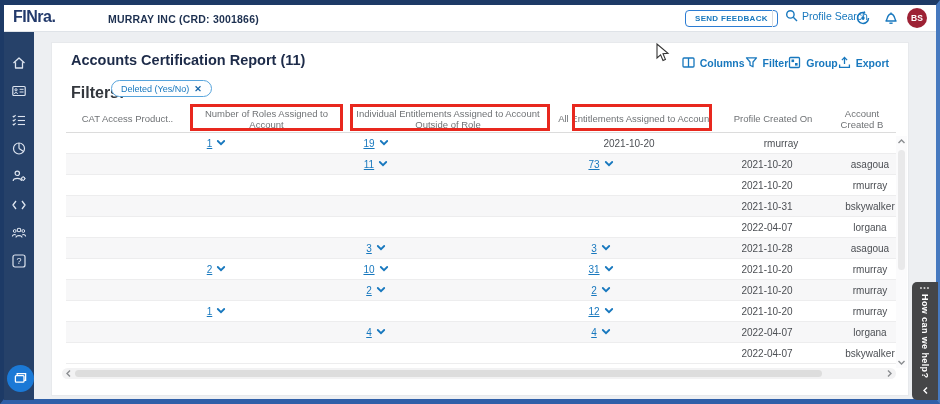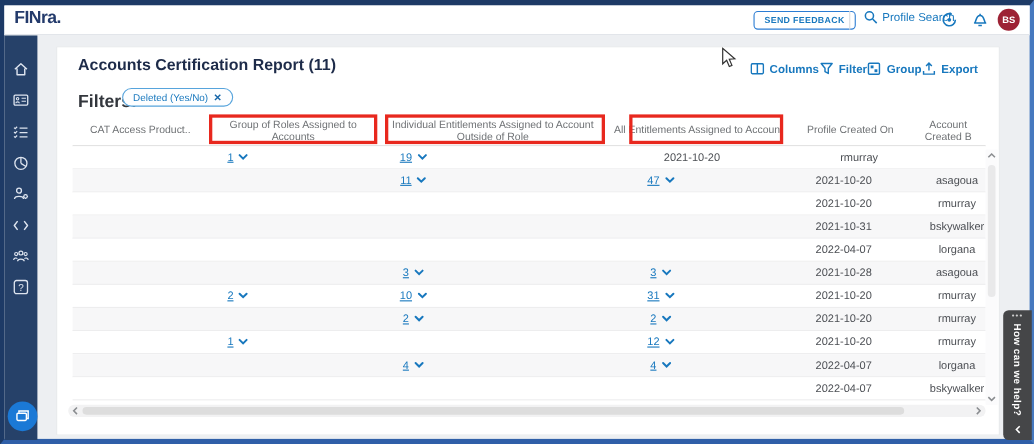--- a/index.html
+++ b/index.html
@@ -104,20 +104,21 @@
 
   svg { display:block; }
 </style>
 </head>
 <body>
 
 <div class="stage">
 
   <div class="topbar">
     <div class="logo"><span>FINra</span><span class="logo-dot">.</span></div>
+    <div class="company">MURRAY INC (CRD: 3001866)</div>
     <div class="send-feedback">SEND FEEDBACK</div>
     <div class="top-divider"></div>
     <div class="profile-search">
       <span>
         <svg width="13" height="13" viewBox="0 0 13 13">
             <circle cx="5.4" cy="5.4" r="3.7" fill="none" stroke="#1878be" stroke-width="1.4"></circle>
             <line x1="8.3" y1="8.3" x2="12" y2="12" stroke="#1878be" stroke-width="1.4"></line>
           </svg>
       </span>
       <span>Profile Search</span>
@@ -251,21 +252,21 @@
 
   <div class="filters-label">Filters:</div>
   <div class="filter-chip">
     <span>Deleted (Yes/No)</span>
     <span class="chip-x">✕</span>
   </div>
 
   <div class="tgrid">
     <div class="thead">
       <div class="th">CAT Access Product..</div>
-      <div class="th">Group of Roles Assigned to Accounts</div>
+      <div class="th">Number of Roles Assigned to Account</div>
       <div class="th">Individual Entitlements Assigned to Account Outside of Role</div>
       <div class="th">All Entitlements Assigned to Account</div>
       <div class="th">Profile Created On</div>
       <div class="th">Account Created B</div>
     </div>
     <div>
         <div class="trow">
           <div class="tcell"></div>
           <div class="tcell">
             <span class="s2">
@@ -303,21 +304,21 @@
                 <span class="numlink">11</span>
                 <svg width="10" height="8" viewBox="0 0 10 8">
                   <path d="M1.8 2 L5 5.2 L8.2 2" fill="none" stroke="#1878be" stroke-width="1.8" stroke-linecap="round"></path>
                 </svg>
               </span>
             </span>
           </div>
           <div class="tcell">
             <span class="s4">
               <span class="linkwrap">
-                <span class="numlink">47</span>
+                <span class="numlink">73</span>
                 <svg width="10" height="8" viewBox="0 0 10 8">
                   <path d="M1.8 2 L5 5.2 L8.2 2" fill="none" stroke="#1878be" stroke-width="1.8" stroke-linecap="round"></path>
                 </svg>
               </span>
             </span>
           </div>
           <div class="tcell">
             <span class="s5">2021-10-20</span>
           </div>
           <div class="tcell">

